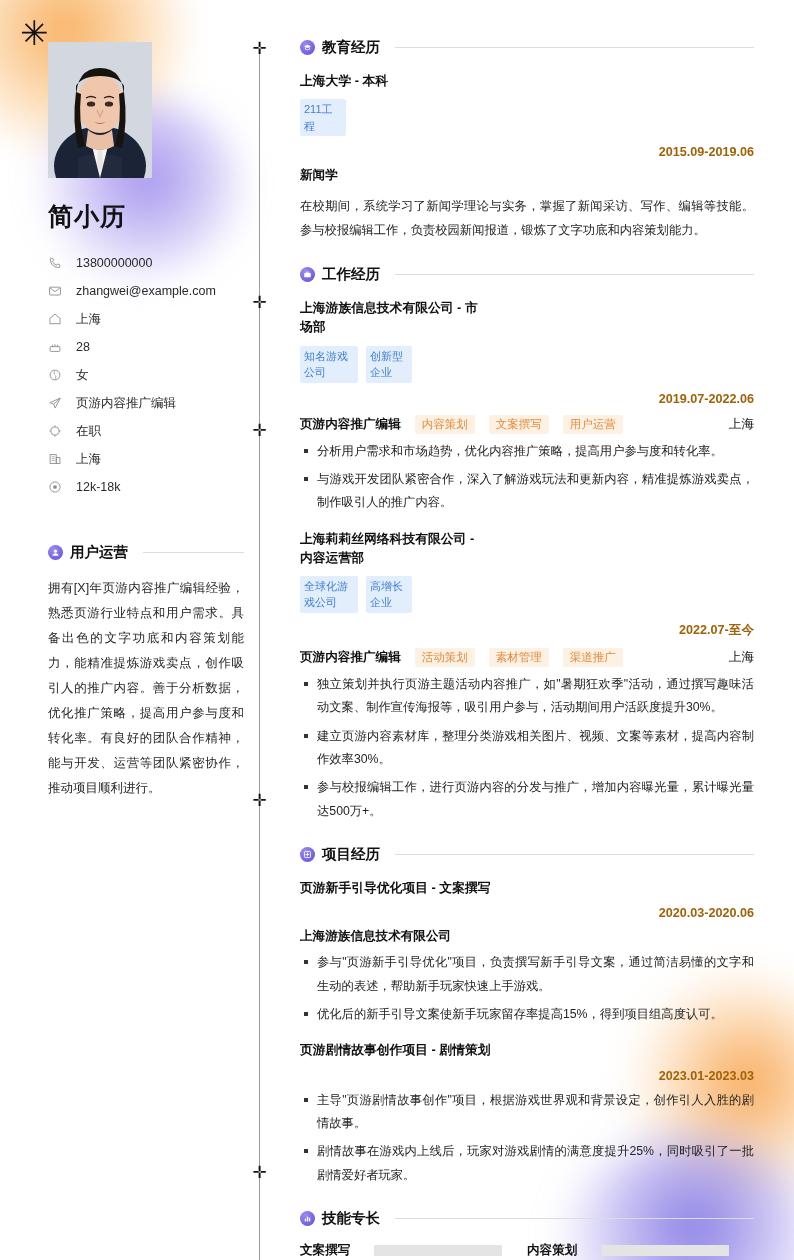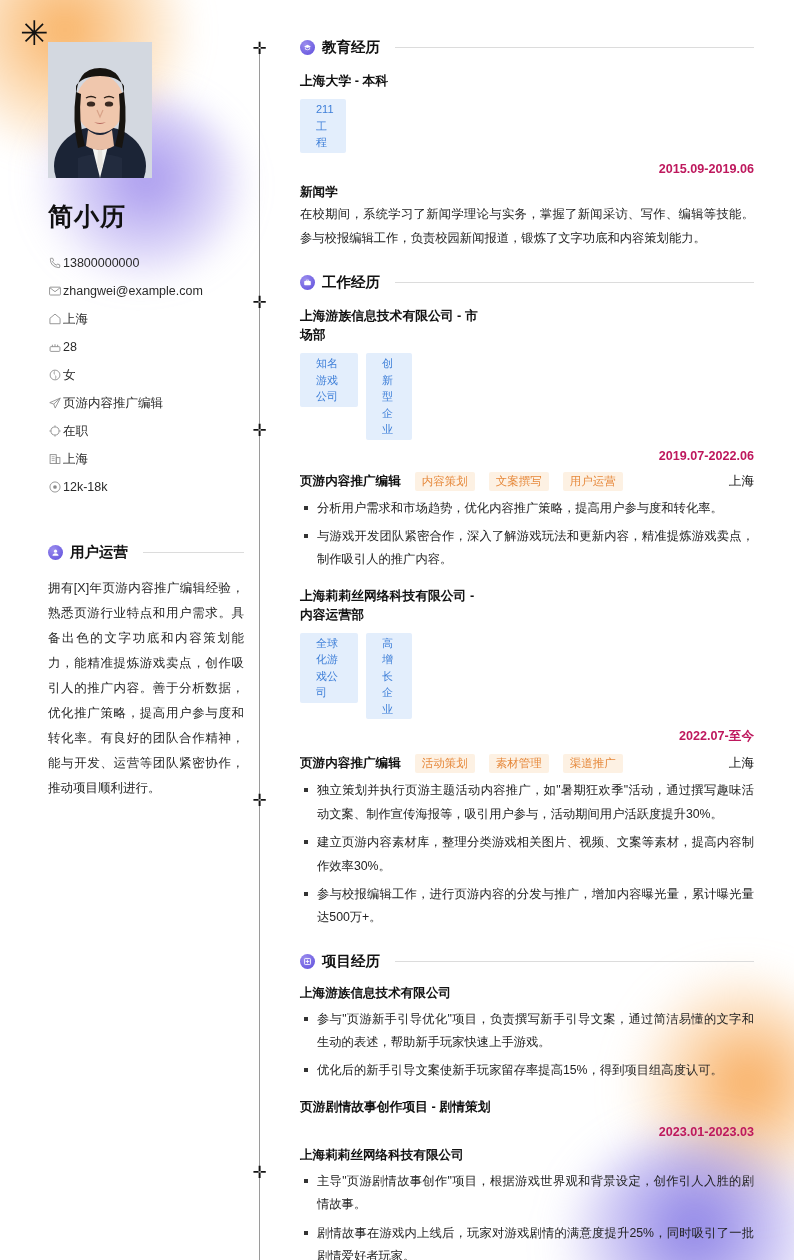--- a/index.html
+++ b/index.html
@@ -55,21 +55,21 @@
     position: relative; margin: 42px 0 0 20px; width: 104px; height: 136px;
     background: linear-gradient(160deg, #d7dbe2 0%, #c9ced8 100%);
     overflow: hidden;
   }
   .photo svg { display: block; width: 104px; height: 136px; }
   .name {
     position: relative; margin: 22px 0 0 20px;
     font-size: 25px; font-weight: 700; letter-spacing: 1px; color: #111;
   }
   .contact-list { position: relative; margin: 16px 0 0 20px; }
-  .contact-row { display: flex; align-items: center; gap: 1px; height: 28px; }
+  .contact-row { display: flex; align-items: center; gap: 14px; height: 28px; }
   .contact-row .ci { width: 14px; height: 14px; flex: none; color: #8a8a8a; }
   .contact-row .ci svg { display: block; width: 14px; height: 14px; }
   .contact-row .cv { font-size: 12.5px; color: #2a2a2a; }
 
   .left-section { position: relative; margin: 42px 0 0 20px; width: 196px; }
   .sec-head { display: flex; align-items: center; gap: 7px; }
   .sec-badge {
     width: 15px; height: 15px; border-radius: 50%; flex: none;
     background: radial-gradient(circle at 35% 30%, #9b8dee 0%, #6c5ce0 75%);
     display: flex; align-items: center; justify-content: center;
@@ -87,35 +87,35 @@
   .rsec { margin-top: 22px; }
   .rsec:first-child { margin-top: 38px; }
 
   .entry { margin-top: 14px; }
   .entry-top { display: flex; align-items: flex-start; gap: 8px; flex-direction: column; }
   .entry-title { font-size: 12.8px; font-weight: 700; color: #111; line-height: 1.5; max-width: 180px; }
   .entry-title.wide { max-width: 330px; }
   .chips { display: flex; gap: 8px; flex: 1; flex-wrap: wrap; align-items: flex-start; padding-top: 1px; }
   .chip-blue {
     background: #e3eefc; color: #3e7fd8; font-size: 11px; line-height: 1.5;
-    padding: 2px 16px; border-radius: 2px; max-width: 58px;
+    padding: 2px 4px; border-radius: 2px; max-width: 58px;
   }
   .chip-blue.sm { max-width: 46px; }
-  .entry-date { font-size: 12.6px; font-weight: 700; color: #be185d; white-space: nowrap; margin-left: auto; padding-top: 1px; }
+  .entry-date { font-size: 12.6px; font-weight: 700; color: #a16207; white-space: nowrap; margin-left: auto; padding-top: 1px; }
 
   .role-row { display: flex; align-items: center; gap: 14px; margin-top: 9px; }
   .role-name { font-size: 12.6px; font-weight: 700; color: #111; white-space: nowrap; }
   .tag-orange {
     background: #fdf1e3; color: #e6883a; font-size: 11.5px;
     padding: 2px 7px; border-radius: 2px; white-space: nowrap;
   }
   .role-loc { font-size: 12.6px; color: #111; margin-left: auto; white-space: nowrap; }
 
   .sub-line { margin-top: 8px; font-size: 12.6px; font-weight: 700; color: #111; }
-  .para { margin-top: 2px; font-size: 12.3px; line-height: 1.95; color: #232323; text-align: justify; }
+  .para { margin-top: 11px; font-size: 12.3px; line-height: 1.95; color: #232323; text-align: justify; }
 
   ul.bullets { margin-top: 6px; list-style: none; }
   ul.bullets li {
     position: relative; padding-left: 17px; margin-top: 5px;
     font-size: 12.3px; line-height: 1.9; color: #232323; text-align: justify;
   }
   ul.bullets li::before {
     content: ""; position: absolute; left: 4px; top: 9px;
     width: 4px; height: 4px; background: #333;
   }
@@ -369,33 +369,36 @@
           <svg viewBox="0 0 12 12">
             <rect x="2" y="2" width="8" height="8" rx="1" fill="none" stroke="#fff" stroke-width="1.1"></rect>
             <path d="M6 3.6 L6 8.4 M3.6 6 L8.4 6" stroke="#fff" stroke-width="1.1"></path>
           </svg>
         </span>
       <span class="sec-title">项目经历</span>
       <span class="sec-rule"></span>
     </div>
 
     <div class="entry">
+      <div class="entry-top">
+        <span class="entry-title wide">页游新手引导优化项目 - 文案撰写</span>
+        <span class="entry-date">2020.03-2020.06</span>
+      </div>
       <div class="sub-line">上海游族信息技术有限公司</div>
       <ul class="bullets">
         <li>参与"页游新手引导优化"项目，负责撰写新手引导文案，通过简洁易懂的文字和生动的表述，帮助新手玩家快速上手游戏。</li>
         <li>优化后的新手引导文案使新手玩家留存率提高15%，得到项目组高度认可。</li>
       </ul>
     </div>
 
     <div class="entry">
       <div class="entry-top">
         <span class="entry-title wide">页游剧情故事创作项目 - 剧情策划</span>
         <span class="entry-date">2023.01-2023.03</span>
       </div>
-      <div class="sub-line">上海莉莉丝网络科技有限公司</div>
       <ul class="bullets">
         <li>主导"页游剧情故事创作"项目，根据游戏世界观和背景设定，创作引人入胜的剧情故事。</li>
         <li>剧情故事在游戏内上线后，玩家对游戏剧情的满意度提升25%，同时吸引了一批剧情爱好者玩家。</li>
       </ul>
     </div>
   </div>
 
   <div class="rsec">
     <div class="sec-head">
       <span class="sec-badge">

